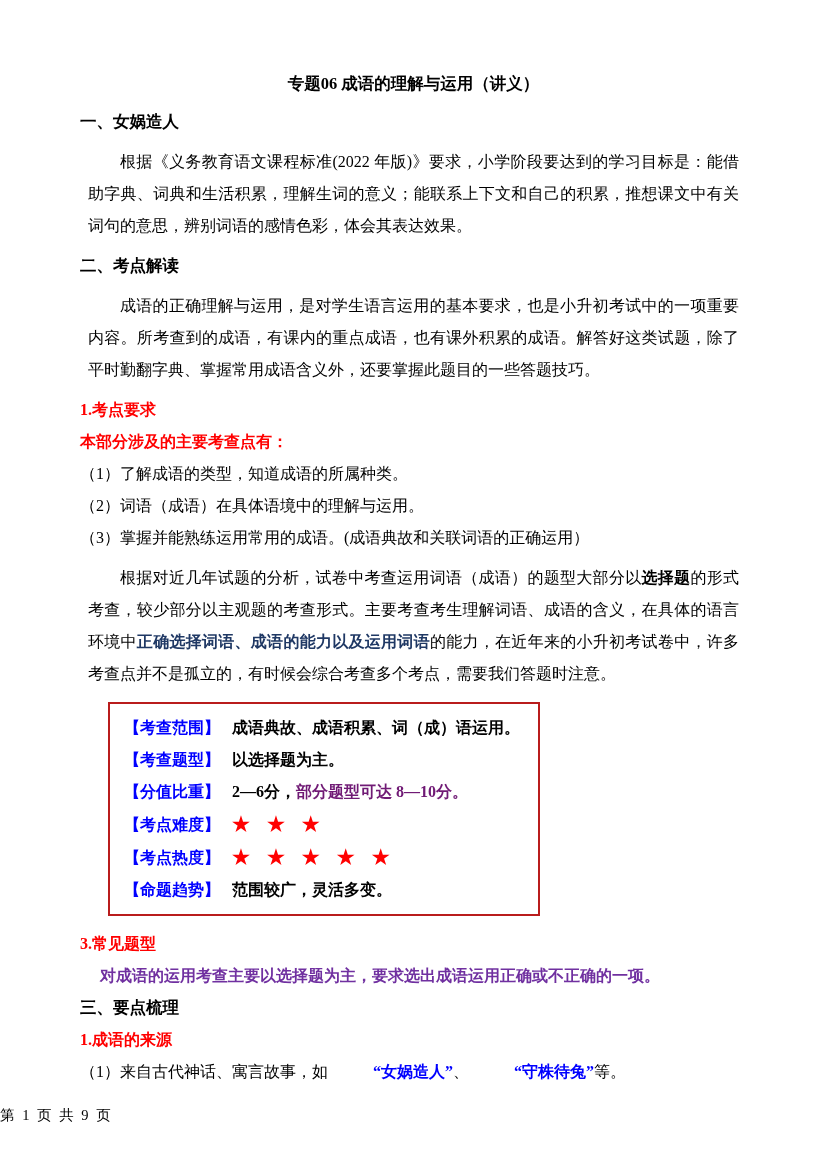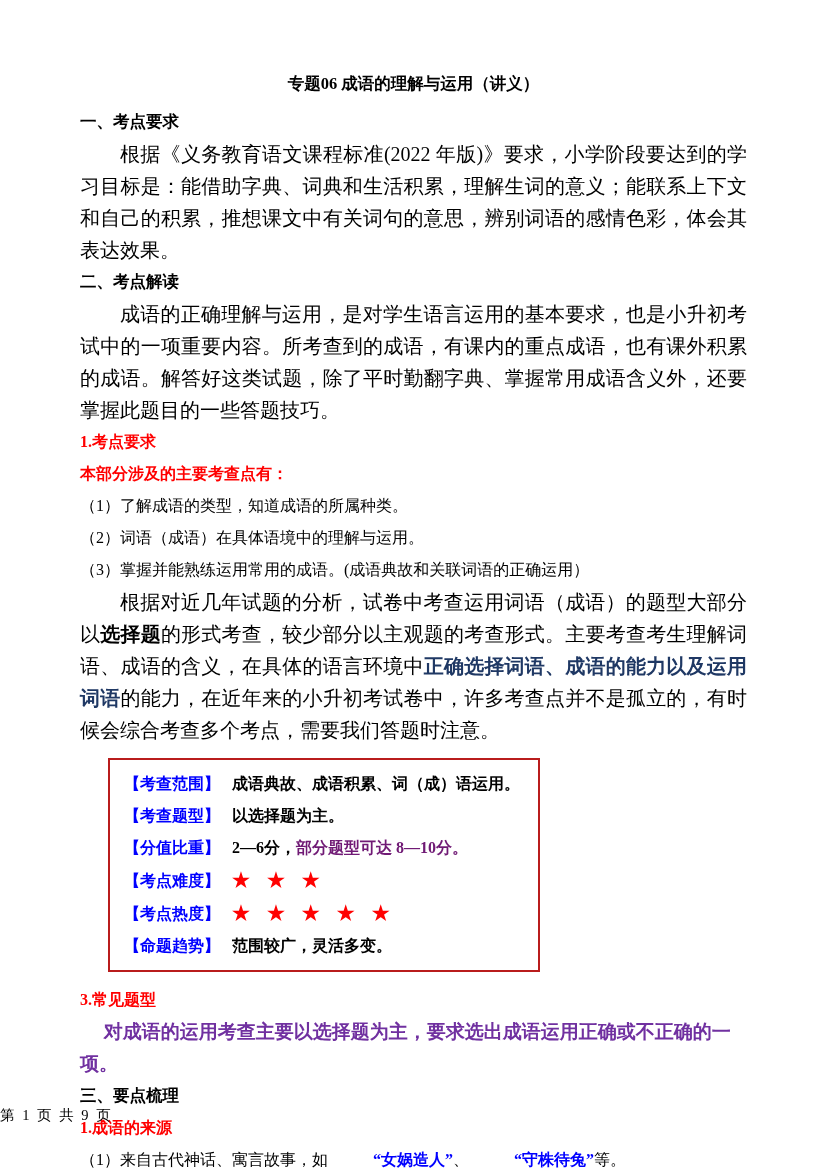--- a/index.html
+++ b/index.html
@@ -22,23 +22,23 @@
     font-weight: bold;
     line-height: 24px;
     margin-bottom: 10px;
   }
   .sec-heading {
     font-size: 16.5px;
     font-weight: bold;
     line-height: 32px;
   }
   .para {
-    font-size: 20px;
+    font-size: 16px;
     line-height: 32px;
-    margin: 0;
+    margin: 8px;
     text-align: justify;
   }
   .indent2 { text-indent: 2em; }
   .red-heading {
     color: #ff0000;
     font-size: 16px;
     font-weight: bold;
     line-height: 32px;
   }
   .list-item {
@@ -67,42 +67,42 @@
   .box-red { color: #701a75; }
   .stars {
     color: #ff0000;
     font-size: 20px;
     letter-spacing: 6px;
     vertical-align: -1px;
   }
   .purple-line {
     color: #7030a0;
     font-weight: bold;
-    font-size: 19px;
+    font-size: 16px;
     line-height: 32px;
     margin: 0;
     text-indent: 1.25em;
   }
   .footer {
     position: absolute;
     left: 0; bottom: 44px;
     width: 100%;
     font-size: 14.5px;
     color: #000000;
     letter-spacing: 2px;
   }
 </style>
 </head>
 <body>
 
 <div class="page">
 
   <div class="doc-title">专题06 成语的理解与运用（讲义）</div>
 
-  <div class="sec-heading">一、考点要求</div>
+  <div class="sec-heading">一、女娲造人</div>
   <p class="para indent2">根据《义务教育语文课程标准(2022 年版)》要求，小学阶段要达到的学习目标是：能借助字典、词典和生活积累，理解生词的意义；能联系上下文和自己的积累，推想课文中有关词句的意思，辨别词语的感情色彩，体会其表达效果。</p>
 
   <div class="sec-heading">二、考点解读</div>
   <p class="para indent2">成语的正确理解与运用，是对学生语言运用的基本要求，也是小升初考试中的一项重要内容。所考查到的成语，有课内的重点成语，也有课外积累的成语。解答好这类试题，除了平时勤翻字典、掌握常用成语含义外，还要掌握此题目的一些答题技巧。</p>
 
   <div class="red-heading">1.考点要求</div>
   <div class="red-heading">本部分涉及的主要考查点有：</div>
 
   <p class="list-item">（1）了解成语的类型，知道成语的所属种类。</p>
   <p class="list-item">（2）词语（成语）在具体语境中的理解与运用。</p>

